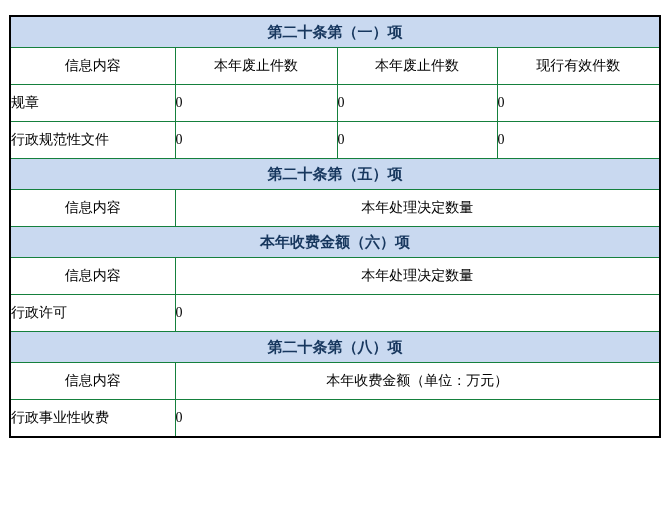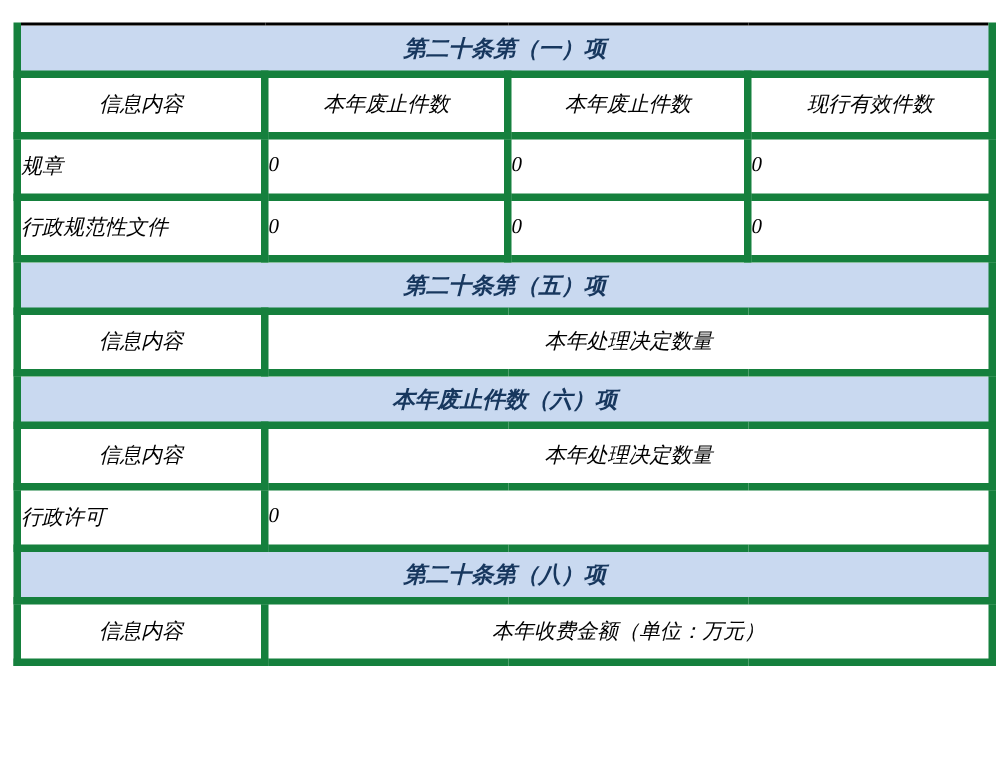--- a/index.html
+++ b/index.html
@@ -7,35 +7,34 @@
     padding: 0;
     background: #ffffff;
     font-family: "Liberation Serif", serif;
   }
   .canvas {
     position: relative;
     width: 670px;
     height: 511px;
     background: #ffffff;
     overflow: hidden;
-    font-style: italic;
   }
   table.report {
     position: absolute;
     left: 9px;
     top: 15px;
     width: 650px;
     border-collapse: collapse;
     table-layout: fixed;
     border: 2px solid #000000;
     font-size: 14px;
     color: #000000;
   }
   table.report td {
-    border: 5px solid #15803d;
+    border: 1px solid #15803d;
     padding: 0;
     overflow: hidden;
     white-space: nowrap;
   }
   td.section-title {
     background: #c9d9f0;
     color: #17375e;
     font-weight: bold;
     font-size: 15px;
     text-align: center;
@@ -98,33 +97,37 @@
 
     <tr>
       <td class="section-title" colspan="4">第二十条第（五）项</td>
     </tr>
     <tr>
       <td class="col-header">信息内容</td>
       <td class="col-header" colspan="3">本年处理决定数量</td>
     </tr>
 
     <tr>
-      <td class="section-title" colspan="4">本年废止件数（六）项</td>
+      <td class="section-title" colspan="4">本年收费金额（六）项</td>
     </tr>
     <tr>
       <td class="col-header">信息内容</td>
       <td class="col-header" colspan="3">本年处理决定数量</td>
     </tr>
     <tr>
       <td class="row-label">行政许可</td>
       <td class="value-cell" colspan="3">0</td>
     </tr>
 
     <tr>
       <td class="section-title" colspan="4">第二十条第（八）项</td>
     </tr>
     <tr>
       <td class="col-header">信息内容</td>
       <td class="col-header" colspan="3">本年收费金额（单位：万元）</td>
     </tr>
+    <tr>
+      <td class="row-label">行政事业性收费</td>
+      <td class="value-cell" colspan="3">0</td>
+    </tr>
   </tbody>
     </table>
 </div>
 
 </body></html>

